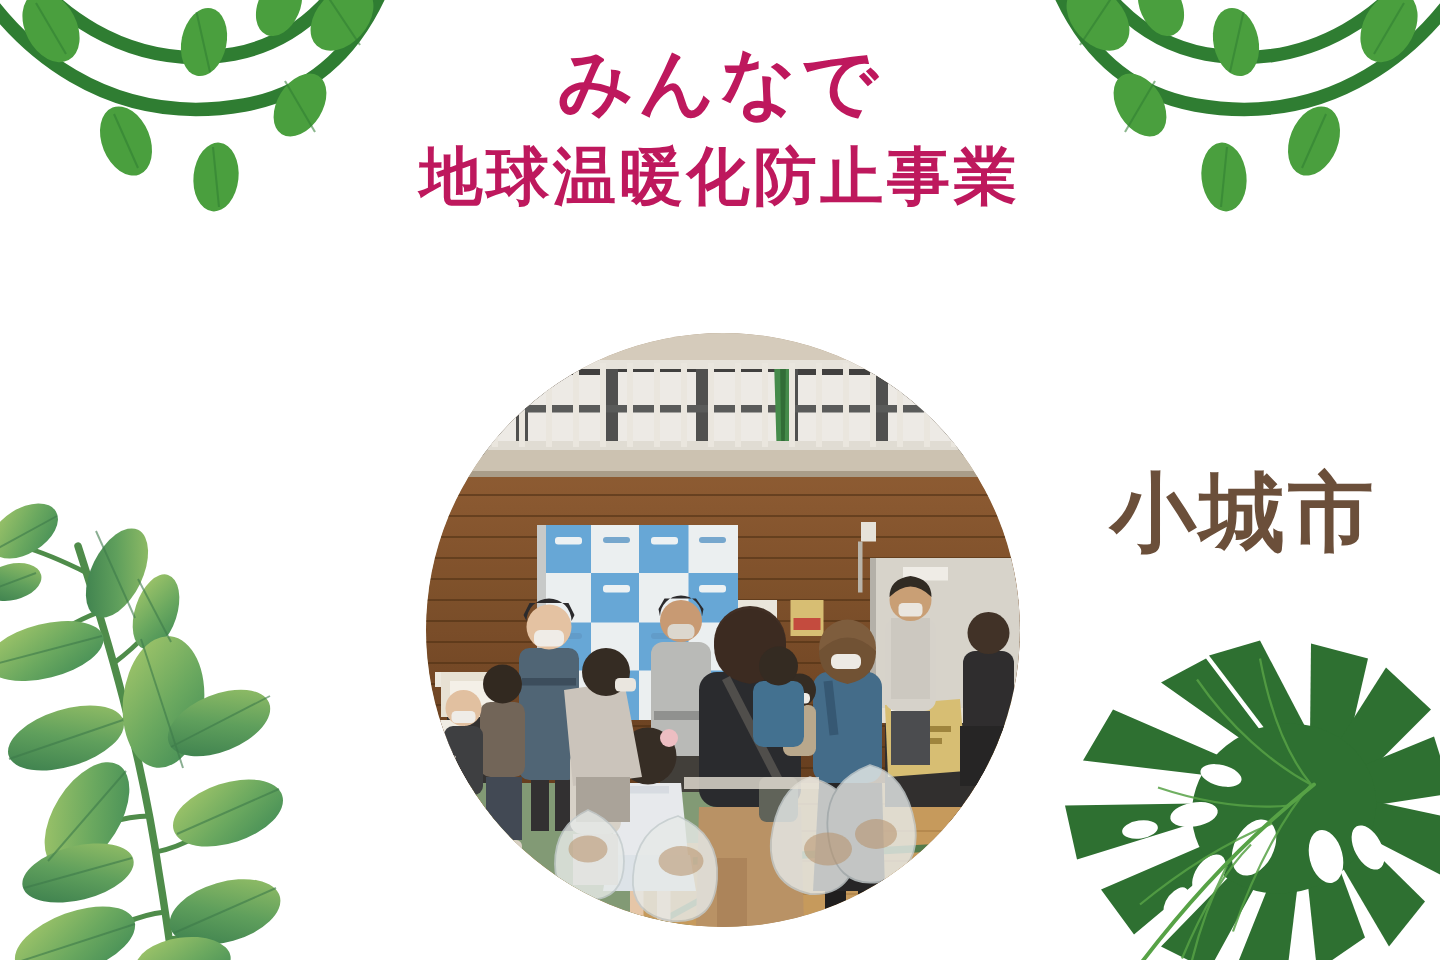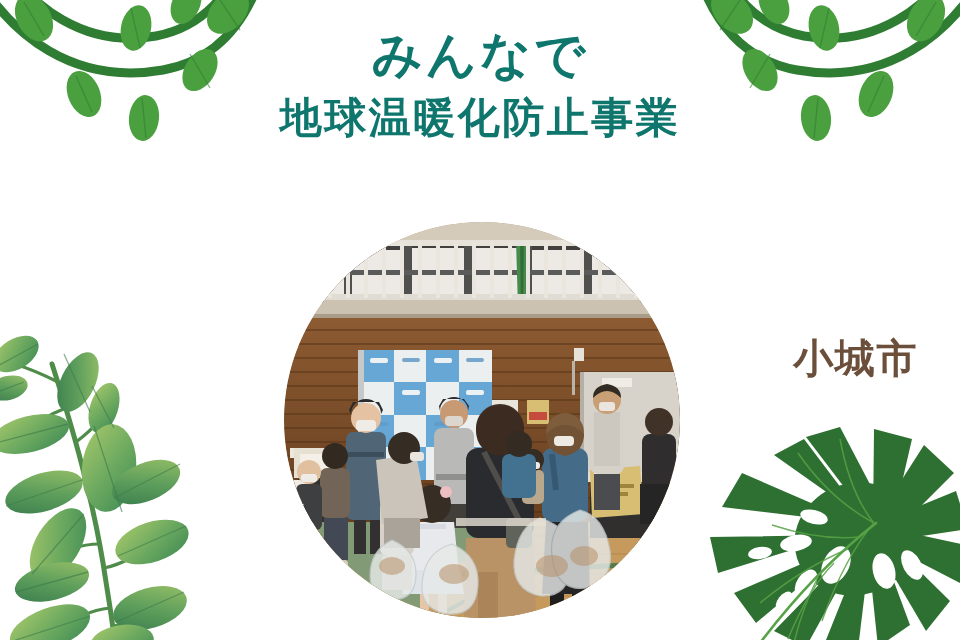--- a/index.html
+++ b/index.html
@@ -36,39 +36,39 @@
   #headline {
     position: absolute;
     left: 0;
     top: 26px;
     width: 960px;
     text-align: center;
     z-index: 5;
   }
   .title-line {
     display: block;
-    color: #0f766e;
+    color: #be185d;
     font-family: "DejaVu Sans", "Liberation Sans", sans-serif;
     font-weight: 700;
     letter-spacing: 0.06em;
     line-height: 1.18;
     white-space: nowrap;
   }
   #title-line-1 { font-size: 50px; }
   #title-line-2 { font-size: 42px; margin-top: 8px; }
 
   
   #city-label {
     position: absolute;
     right: 42px;
-    top: 338px;
+    top: 314px;
     color: #6b4f3a;
     font-family: "DejaVu Sans", "Liberation Sans", sans-serif;
     font-weight: 700;
-    font-size: 40px;
+    font-size: 57px;
     letter-spacing: 0.04em;
     line-height: 1;
     white-space: nowrap;
     z-index: 6;
   }
 
   
   #photo-circle {
     position: absolute;
     left: 284px;

